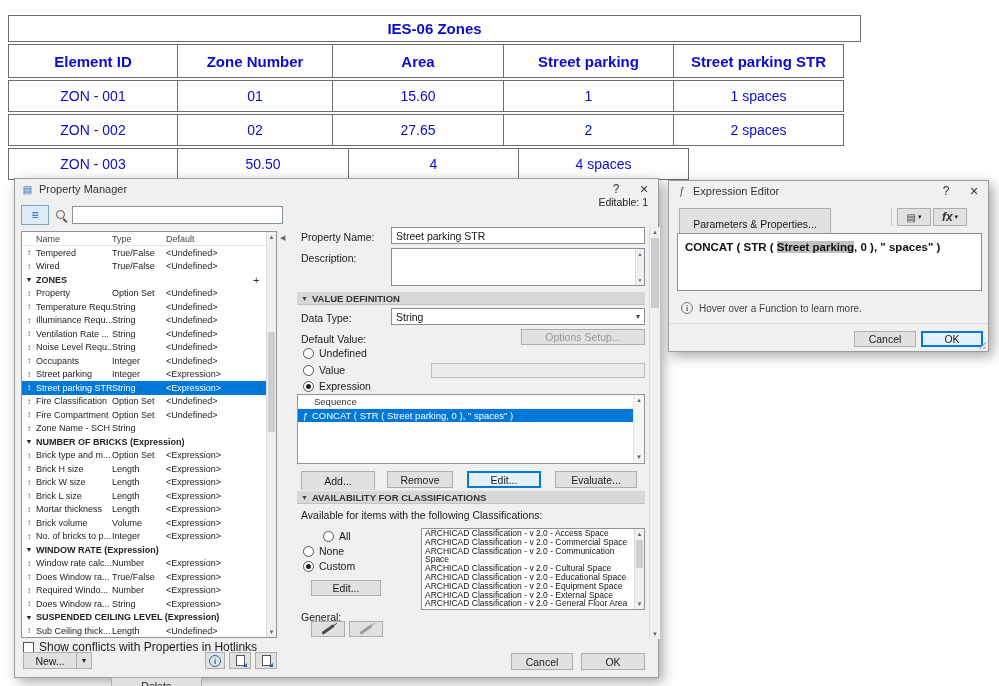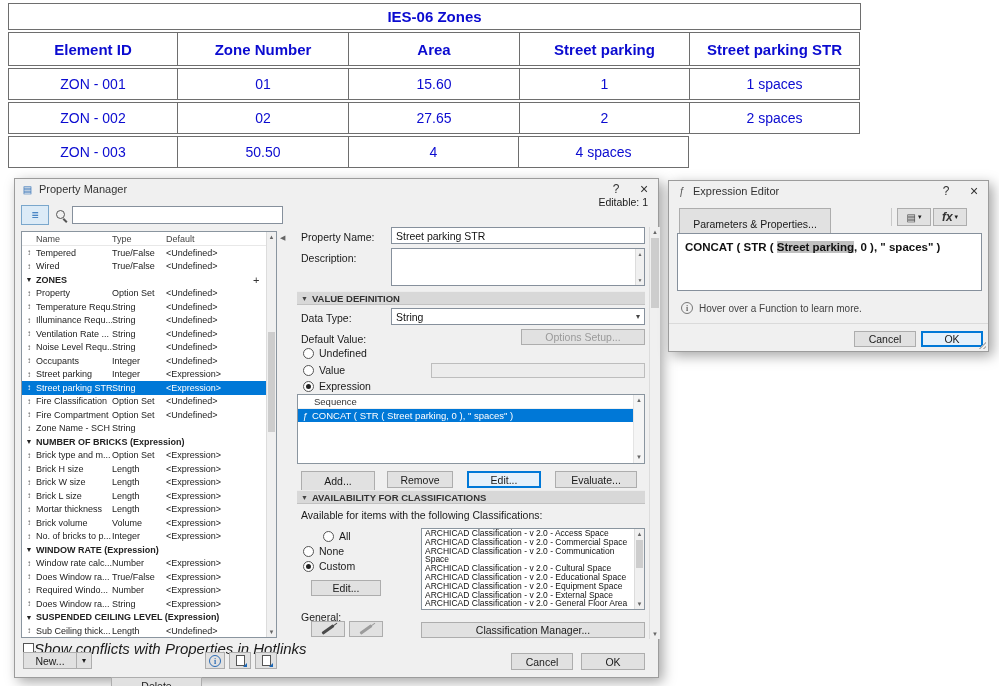--- a/index.html
+++ b/index.html
@@ -1,28 +1,28 @@
 <!DOCTYPE html>
 <html><head>
 <meta charset="utf-8">
 <style>
   *{margin:0;padding:0;box-sizing:border-box;}
   html,body{width:999px;height:686px;}
   body{position:relative;background:#fff;font-family:"Liberation Sans",sans-serif;overflow:hidden;}
 
   
-  #zones{position:absolute;left:8px;top:3px;width:853px;}
+  #zones{position:absolute;left:8px;top:15px;width:853px;}
   .zrow{display:flex;margin-top:2px;}
   #zones > .zrow:first-child{margin-top:0;}
   .zcell{border:1px solid #6e6e6e;margin-left:-1px;display:flex;align-items:center;justify-content:center;color:#0b0bd0;background:#fff;}
   .zcell:first-child{margin-left:0;}
   .ztitle{width:100%;height:27px;font-size:15px;font-weight:bold;}
   .zhead{height:34px;font-size:15px;font-weight:bold;}
   .zdata .zcell{height:32px;font-size:14px;}
-  .zc0{width:170px;}.zc1{width:172px;}.zc2{width:172px;}.zc3{width:171px;}.zc4{width:171px;}
+  .zc0{width:170px;}.zc1{width:156px;}.zc2{width:172px;}.zc3{width:171px;}.zc4{width:171px;}
 
   
   .win{position:absolute;background:#f0f0f0;border:1px solid #9c9c9c;box-shadow:4px 4px 12px rgba(0,0,0,.35);}
   .titlebar{height:20px;display:flex;align-items:center;padding-left:6px;}
   .tb-icon{width:13px;height:13px;margin-right:5px;font-size:10px;line-height:13px;text-align:center;color:#2b6cb5;}
   .tb-title{flex:1;font-size:11px;color:#333;white-space:nowrap;}
   .tb-btn{width:28px;height:20px;text-align:center;line-height:20px;font-size:12px;color:#333;}
   .tb-btn.close{font-size:14px;}
 
   .btn{position:absolute;background:#e1e1e1;border:1px solid #adadad;font-size:10.5px;color:#1a1a1a;display:flex;align-items:center;justify-content:center;white-space:nowrap;}
@@ -33,21 +33,21 @@
   .input{position:absolute;background:#fff;border:1px solid #86909c;font-size:10.5px;color:#111;display:flex;align-items:center;padding:0 4px;}
   .input.disabled{background:#ececec;border-color:#bdbdbd;}
 
   .secbar{position:absolute;height:14px;background:#d8d8d8;border-top:1px solid #ececec;border-bottom:1px solid #c2c2c2;font-size:9.5px;font-weight:bold;color:#333;display:flex;align-items:center;padding-left:4px;gap:4px;}
   .secbar .tri{font-size:7px;color:#444;font-weight:normal;}
 
   .radio{position:absolute;display:flex;align-items:center;gap:5px;font-size:10.5px;color:#1a1a1a;}
   .rdot{width:11px;height:11px;border:1px solid #555;border-radius:50%;background:#fff;position:relative;flex:0 0 11px;}
   .radio.on .rdot::after{content:"";position:absolute;left:2px;top:2px;width:5px;height:5px;border-radius:50%;background:#222;}
 
-  .checkbox{position:absolute;display:flex;align-items:center;font-size:15px;color:#1a1a1a;font-style:italic;}
+  .checkbox{position:absolute;display:flex;align-items:center;gap:5px;font-size:12px;color:#1a1a1a;}
   .cbox{width:11px;height:11px;border:1px solid #555;background:#fff;flex:0 0 11px;}
 
   .sb{position:absolute;background:#f0f0f0;border-left:1px solid #dcdcdc;}
   .sb .ar{position:absolute;left:0;width:100%;height:10px;font-size:6px;color:#666;text-align:center;line-height:10px;}
   .sb .thumb{position:absolute;left:1px;right:1px;background:#cdcdcd;}
 
   
   .mag{position:absolute;width:14px;height:14px;}
   .mag::before{content:"";position:absolute;left:1px;top:1px;width:7px;height:7px;border:1.5px solid #555;border-radius:50%;}
   .mag::after{content:"";position:absolute;left:9px;top:9px;width:5px;height:1.5px;background:#555;transform:rotate(45deg);transform-origin:0 0;}
@@ -450,21 +450,20 @@
     </div>
   </div>
 
   <span class="lbl" style="left:286px;top:432px;">General:</span>
   <div class="btn" style="left:296px;top:442px;width:34px;height:16px;">
     <span class="syr"></span>
   </div>
   <div class="btn" style="left:334px;top:442px;width:34px;height:16px;">
     <span class="syr dim"></span>
   </div>
-  <div class="btn" style="left:406px;top:443px;width:224px;height:16px;">Classification Manager...</div>
 
   <div class="sb" style="left:634px;top:48px;width:11px;height:412px;">
     <span class="ar" style="top:0;">▲</span>
     <span class="thumb" style="top:11px;height:70px;"></span>
     <span class="ar" style="bottom:0;">▼</span>
   </div>
 
   <div class="btn" style="left:496px;top:474px;width:62px;height:17px;">Cancel</div>
   <div class="btn" style="left:566px;top:474px;width:64px;height:17px;">OK</div>
 </div>

